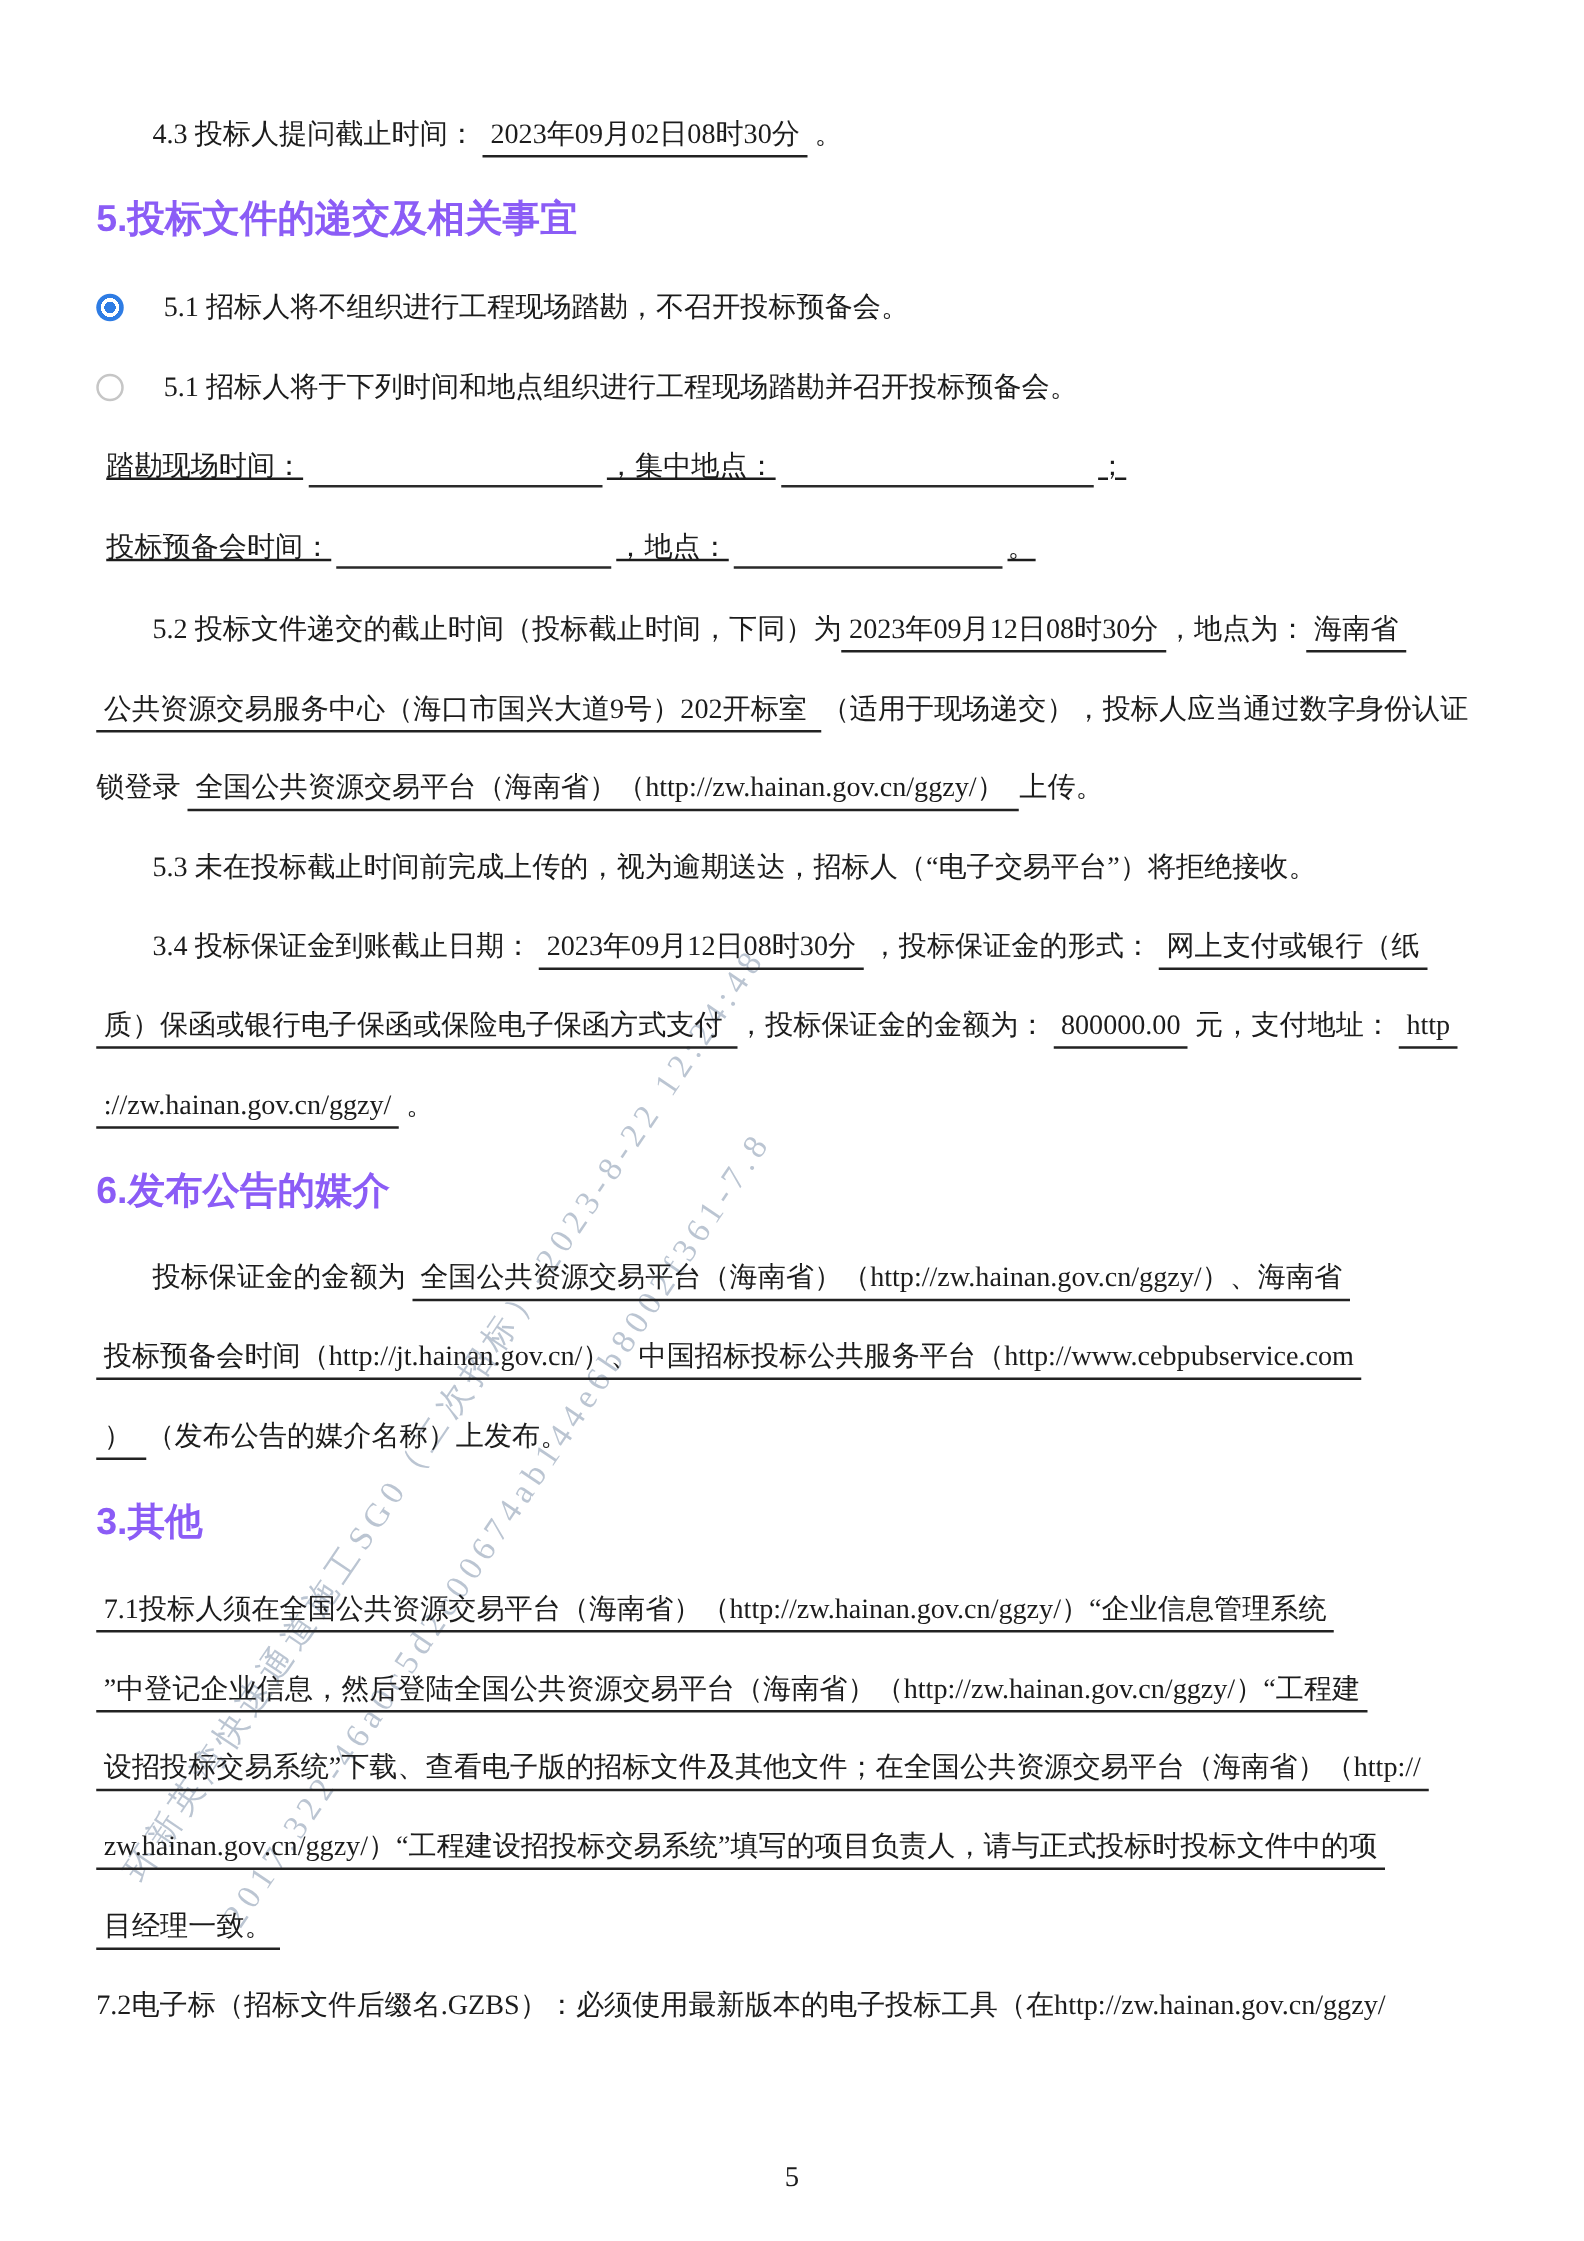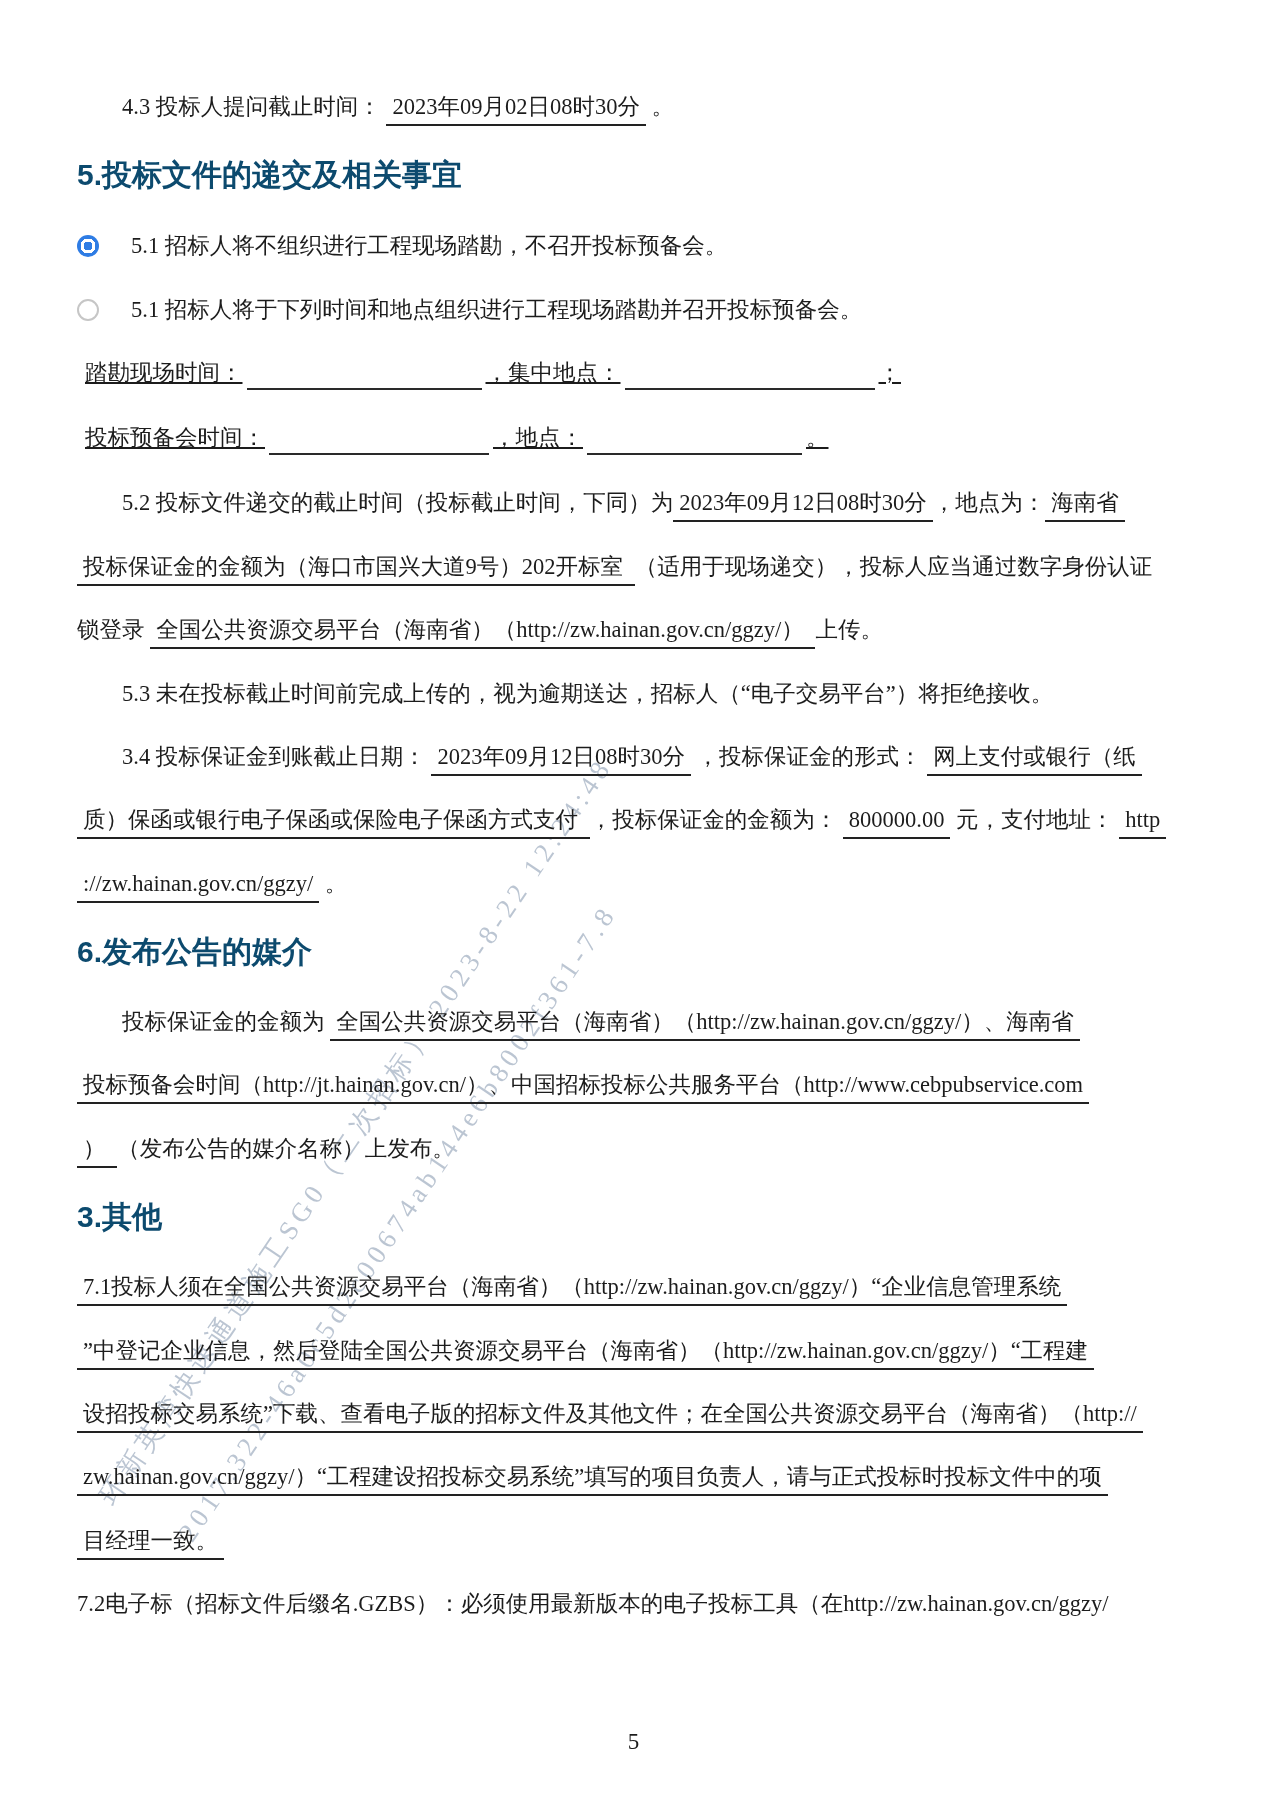--- a/index.html
+++ b/index.html
@@ -14,21 +14,21 @@
   .content{
     position:relative;z-index:2;
     padding:92px 77px 0 77px;
     font-size:22.5px;
   }
   .row{white-space:nowrap;margin-bottom:33px;line-height:1.35;}
   .row.indent{padding-left:45px;}
   .row.indent-sm{padding-left:8px;text-decoration:underline;}
   .heading{
     font-family:"Liberation Sans","DejaVu Sans",sans-serif;
-    font-weight:bold;font-size:30px;color:#0c4a6e;
+    font-weight:bold;font-size:30px;color:#8b5cf6;
     margin:22px 0 34px 0;white-space:nowrap;
   }
   .u{
     border-bottom:2px solid #222222;
     padding:0 6px 5px 6px;
   }
   .blank{
     display:inline-block;height:0;border-bottom:2px solid #2a2a2a;
     vertical-align:-10px;margin:0 4px;
   }
@@ -70,21 +70,21 @@
         <span class="radio sel"></span>
         <span>5.1 招标人将不组织进行工程现场踏勘，不召开投标预备会。</span>
       </div>
       <div class="radio-row gap-lg">
         <span class="radio unsel"></span>
         <span>5.1 招标人将于下列时间和地点组织进行工程现场踏勘并召开投标预备会。</span>
       </div>
       <div class="row indent-sm"><span>踏勘现场时间：</span><span class="blank" style="width: 235px;"></span><span>，集中地点：</span><span class="blank" style="width: 250px;"></span><span>；</span></div>
       <div class="row indent-sm"><span>投标预备会时间：</span><span class="blank" style="width: 220px;"></span><span>，地点：</span><span class="blank" style="width: 215px;"></span><span>。</span></div>
       <div class="row indent"><span>5.2 投标文件递交的截止时间（投标截止时间，下同）为</span><span class="u">2023年09月12日08时30分</span><span>，地点为：</span><span class="u">海南省</span></div>
-      <div class="row"><span class="u">投标保证金的金额为（海口市国兴大道9号）202开标室 </span><span>（适用于现场递交），投标人应当通过数字身份认证</span></div>
+      <div class="row"><span class="u">公共资源交易服务中心（海口市国兴大道9号）202开标室 </span><span>（适用于现场递交），投标人应当通过数字身份认证</span></div>
       <div class="row"><span>锁登录 </span><span class="u">全国公共资源交易平台（海南省）（http://zw.hainan.gov.cn/ggzy/） </span><span> 上传。</span></div>
       <div class="row indent"><span>5.3 未在投标截止时间前完成上传的，视为逾期送达，招标人（“电子交易平台”）将拒绝接收。</span></div>
       <div class="row indent"><span>3.4 投标保证金到账截止日期： </span><span class="u">2023年09月12日08时30分</span><span> ，投标保证金的形式： </span><span class="u">网上支付或银行（纸</span></div>
       <div class="row"><span class="u">质）保函或银行电子保函或保险电子保函方式支付 </span><span>，投标保证金的金额为： </span><span class="u">800000.00</span><span> 元，支付地址： </span><span class="u">http</span></div>
       <div class="row"><span class="u">://zw.hainan.gov.cn/ggzy/</span><span> 。</span></div>
       <div class="heading">6.发布公告的媒介</div>
       <div class="row indent"><span>投标保证金的金额为 </span><span class="u">全国公共资源交易平台（海南省）（http://zw.hainan.gov.cn/ggzy/）、海南省</span></div>
       <div class="row"><span class="u">投标预备会时间（http://jt.hainan.gov.cn/）、中国招标投标公共服务平台（http://www.cebpubservice.com</span></div>
       <div class="row"><span class="u">） </span><span> （发布公告的媒介名称）上发布。</span></div>
       <div class="heading">3.其他</div>

